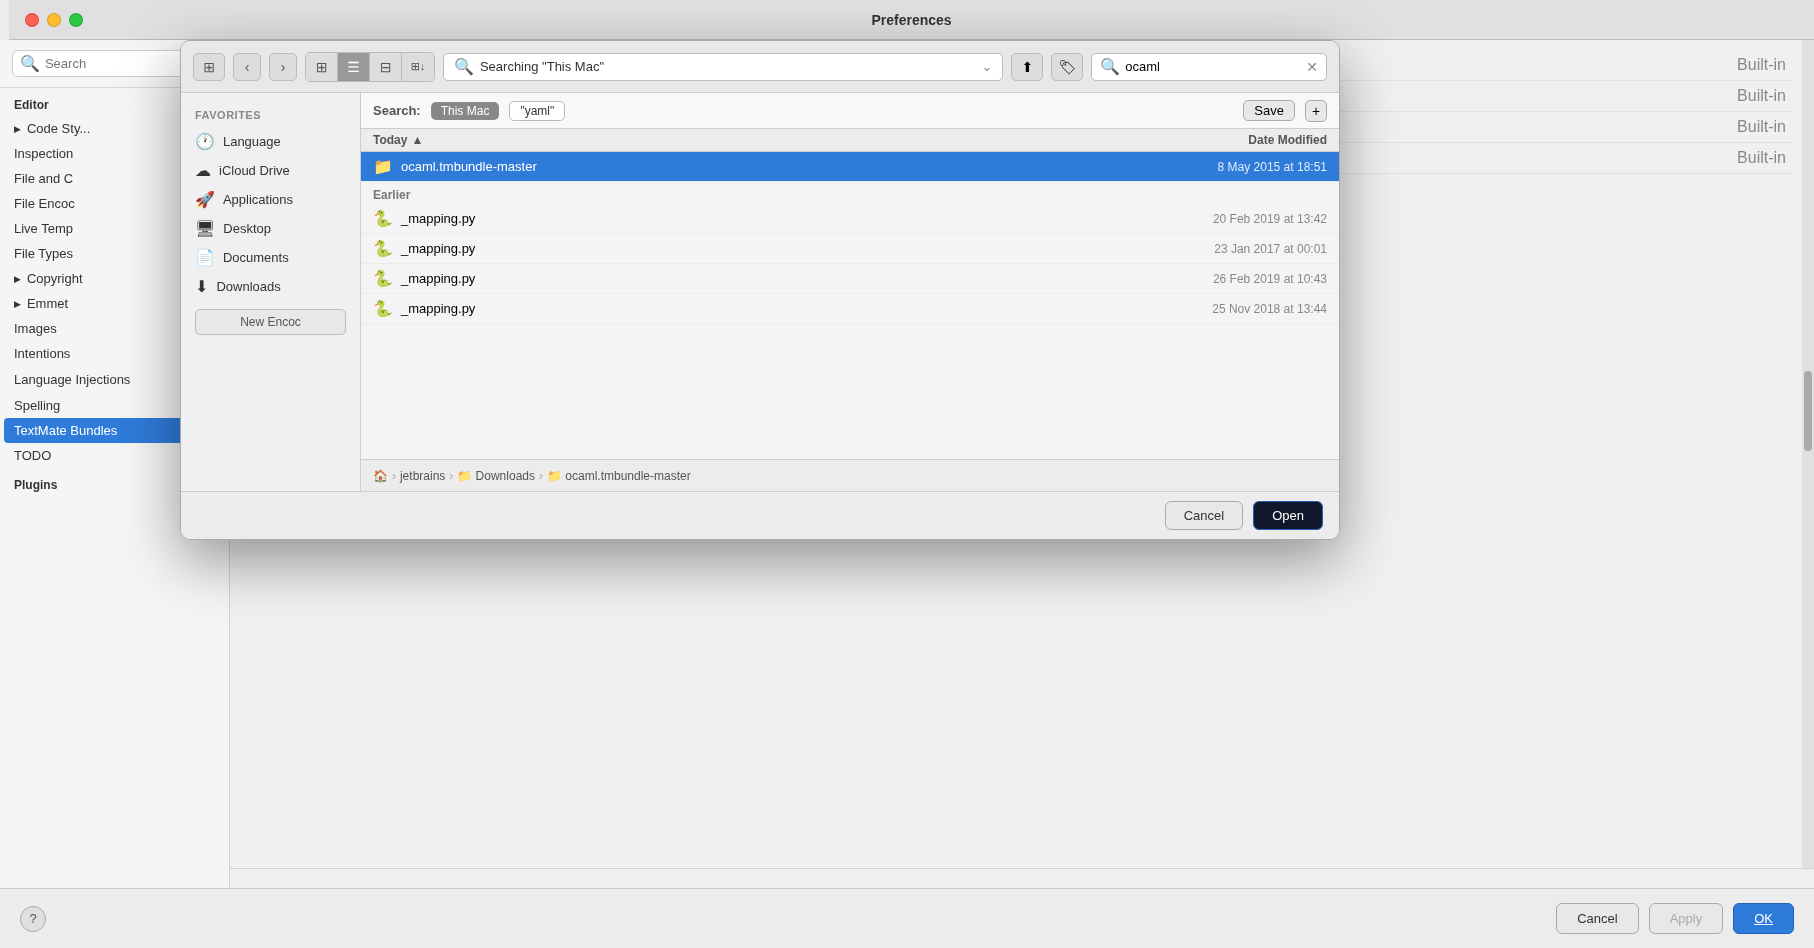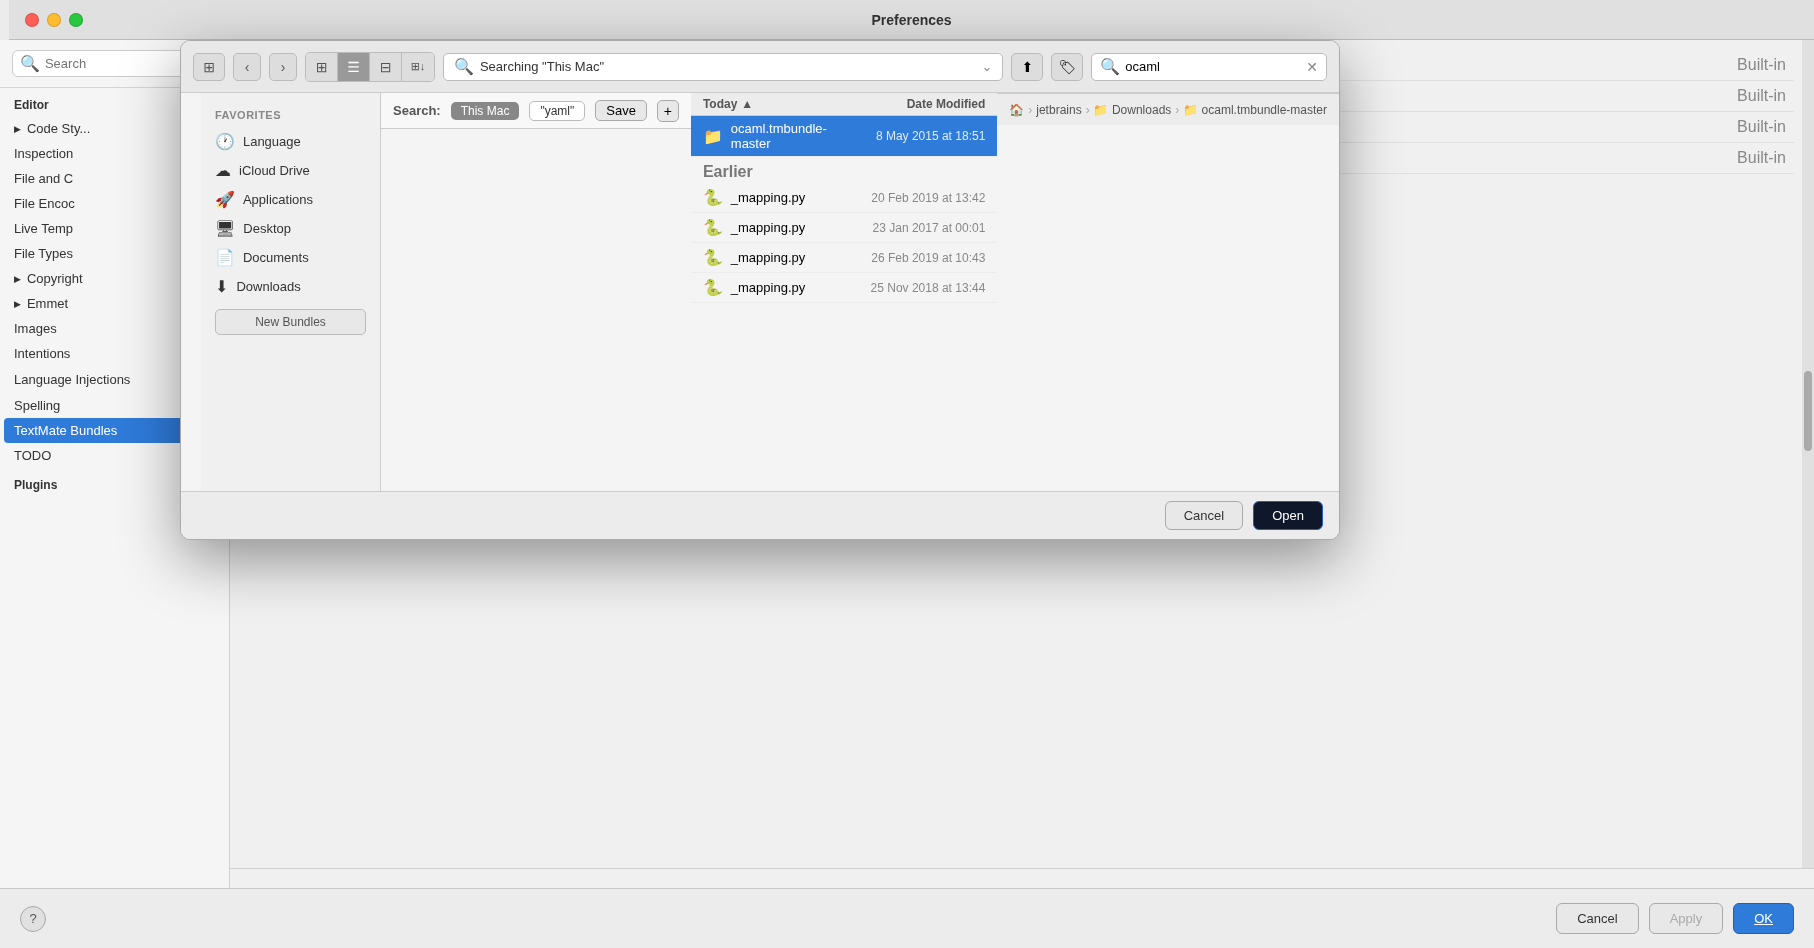--- a/index.html
+++ b/index.html
@@ -370,21 +370,20 @@
       overflow: hidden;
     }
 
     
     .favorites-sidebar {
       width: 180px;
       background: #f0f0f0;
       border-right: 1px solid #ccc;
       padding: 10px 0;
       overflow-y: auto;
-      margin-left: 20px;
     }
     .favorites-title {
       font-size: 11px;
       font-weight: 700;
       color: #888;
       padding: 6px 14px;
       text-transform: uppercase;
       letter-spacing: 0.5px;
     }
     .fav-item {
@@ -406,21 +405,21 @@
       font-size: 12px;
       color: #555;
       cursor: pointer;
       text-align: center;
     }
 
     
     .files-panel {
       flex: 1;
       display: flex;
-      flex-direction: row;
+      flex-direction: column;
       overflow: hidden;
     }
 
     
     .search-bar {
       height: 36px;
       border-bottom: 1px solid #ccc;
       background: #f8f8f8;
       display: flex;
       align-items: center;
@@ -478,21 +477,21 @@
       border-bottom: 1px solid #ccc;
       background: #ececec;
       font-size: 12px;
       color: #555;
     }
     .file-col-name { flex: 1; font-weight: 600; display: flex; align-items: center; gap: 4px; }
     .file-col-date { width: 200px; text-align: right; font-weight: 600; }
 
     .file-group-label {
       padding: 6px 12px 2px;
-      font-size: 16px;
+      font-size: 12px;
       font-weight: 600;
       color: #777;
     }
     .file-row {
       display: flex;
       align-items: center;
       padding: 5px 12px;
       border-bottom: 1px solid #ececec;
       cursor: pointer;
       font-size: 13px;
@@ -742,21 +741,21 @@
         </div>
         <div class="fav-item">
           <span class="fav-icon">📄</span>
           <span>Documents</span>
         </div>
         <div class="fav-item">
           <span class="fav-icon">⬇</span>
           <span>Downloads</span>
         </div>
 
-        <div class="new-folder-btn">New Bundles</div>
+        <div class="new-folder-btn">New Encoc</div>
       </div>
 
       <div class="files-panel">
 
         <div class="search-bar">
           <span class="search-label">Search:</span>
           <div class="search-scope-btn active">This Mac</div>
           <div class="search-scope-btn inactive">"yaml"</div>
           <div class="save-btn">Save</div>
           <div class="add-btn">

